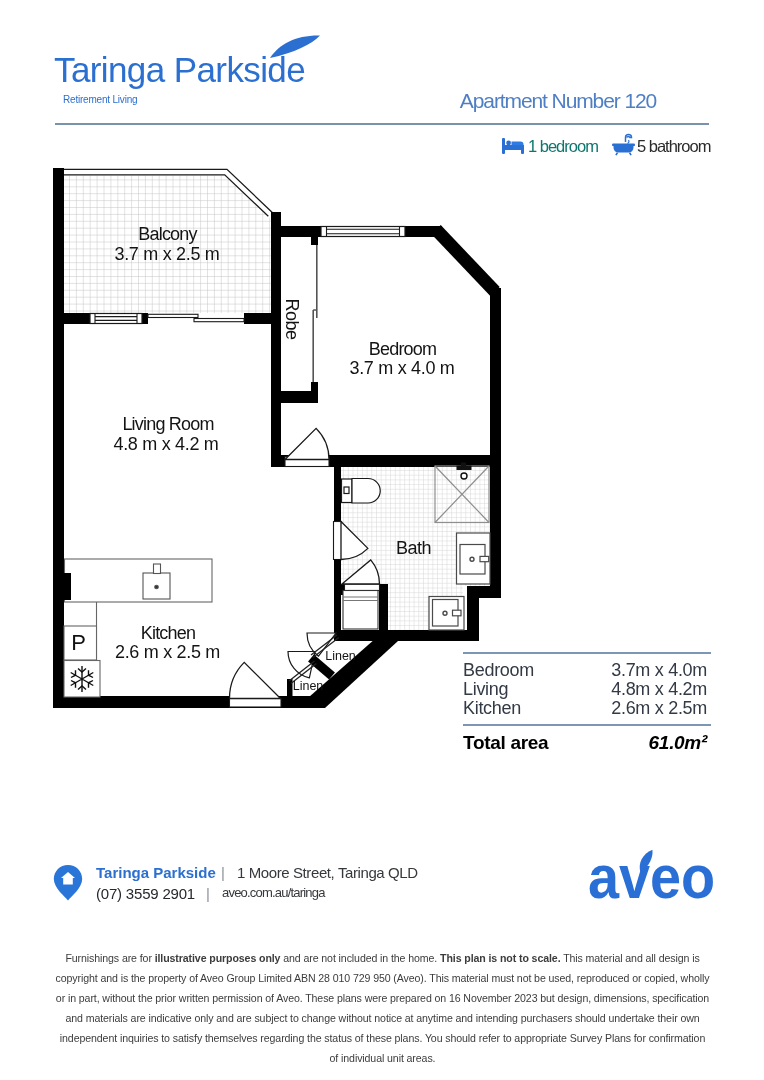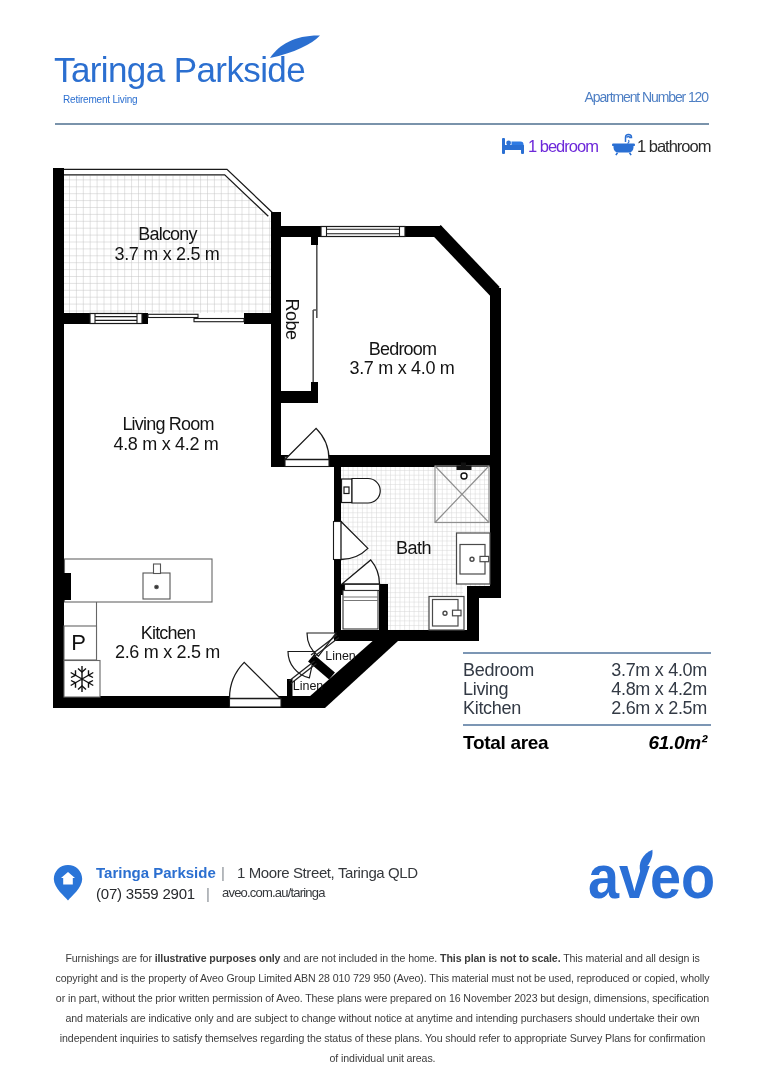--- a/index.html
+++ b/index.html
@@ -11,43 +11,43 @@
 <body>
 
 <div class="abs" style="left:54px;top:50px;font-size:35px;color:#2b6fd0;letter-spacing:-0.6px;">Taringa Parkside</div>
 
 <svg class="abs" style="left:264px;top:32px;" width="60" height="28" viewBox="0 0 60 28">
   <path d="M6,26 C15,12 32,3 56,3.5 C48,12 30,21 6,26 Z" fill="#2b6fd0"></path>
 </svg>
 
 <div class="abs" style="left:63px;top:94px;font-size:10px;color:#2b6fd0;letter-spacing:-0.2px;">Retirement Living</div>
 
-<div class="abs" style="left:408px;top:89px;width:300px;text-align:right;font-size:14px;color:#4e7fc4;letter-spacing:-1.1px;">Apartment Number 120</div>
+<div class="abs" style="left:408px;top:89px;width:300px;text-align:center;font-size:21px;color:#4e7fc4;letter-spacing:-1.1px;">Apartment Number 120</div>
 
 <div class="abs" style="left:55px;top:123px;width:654px;height:1.5px;background:#7a93ab;"></div>
 
 <svg class="abs" style="left:501px;top:137px;" width="24" height="18" viewBox="0 0 24 18">
   <rect x="1" y="1" width="3" height="16" rx="1" fill="#2a6fd3"></rect>
   <circle cx="7.6" cy="6" r="2.4" fill="#2a6fd3"></circle>
   <path d="M10.5,4.5 h9 a3,3 0 0 1 3,3 v4 h-12 z" fill="#2f7be4"></path>
   <rect x="1" y="8" width="22" height="5" rx="1" fill="#2a6fd3"></rect>
   <rect x="20" y="8" width="3" height="9" rx="1" fill="#2a6fd3"></rect>
 </svg>
 
-<div class="abs" style="left:528px;top:136.5px;font-size:16.5px;color:#6d28d9;letter-spacing:-1px;">1 bedroom</div>
+<div class="abs" style="left:528px;top:136.5px;font-size:16.5px;color:#0f766e;letter-spacing:-1px;">1 bedroom</div>
 
 <svg class="abs" style="left:611px;top:132px;" width="25" height="24" viewBox="0 0 25 24">
   <path d="M14.5,10 v-4.5 a3,3 0 0 1 6,0 l-1.6,0 a1.6,1.6 0 0 0 -3,0" fill="none" stroke="#2a6fd3" stroke-width="1.5"></path>
   <path d="M17.5,8 c1,1.5 0.2,3 -1,3.5" fill="none" stroke="#2a6fd3" stroke-width="1.2"></path>
   <rect x="1" y="11.5" width="23" height="2.6" rx="1.2" fill="#2a6fd3"></rect>
   <path d="M2.5,14.1 h20 v1.5 a5,5 0 0 1 -5,5 h-10 a5,5 0 0 1 -5,-5 z" fill="#2a6fd3"></path>
   <path d="M6.5,20.6 l-1.6,2.6 M18.5,20.6 l1.6,2.6" stroke="#2a6fd3" stroke-width="1.6"></path>
 </svg>
 
-<div class="abs" style="left:637px;top:136.5px;font-size:16.5px;color:#2b2b2b;letter-spacing:-1px;">1 bathroom</div>
+<div class="abs" style="left:637px;top:136.5px;font-size:16.5px;color:#2b2b2b;letter-spacing:-1px;">5 bathroom</div>
 
 <svg id="plan" class="abs" style="left:0;top:0;" width="764" height="1080" viewBox="0 0 764 1080">
 <defs>
   <pattern id="gbal" width="6.9" height="6.9" patternUnits="userSpaceOnUse">
     <path d="M6.9,0 L0,0 0,6.9" fill="none" stroke="#c5c5c5" stroke-width="1"></path>
   </pattern>
   <pattern id="gbath" width="4.7" height="4.7" patternUnits="userSpaceOnUse">
     <path d="M4.7,0 L0,0 0,4.7" fill="none" stroke="#d6d6d6" stroke-width="1"></path>
   </pattern>
 </defs>

